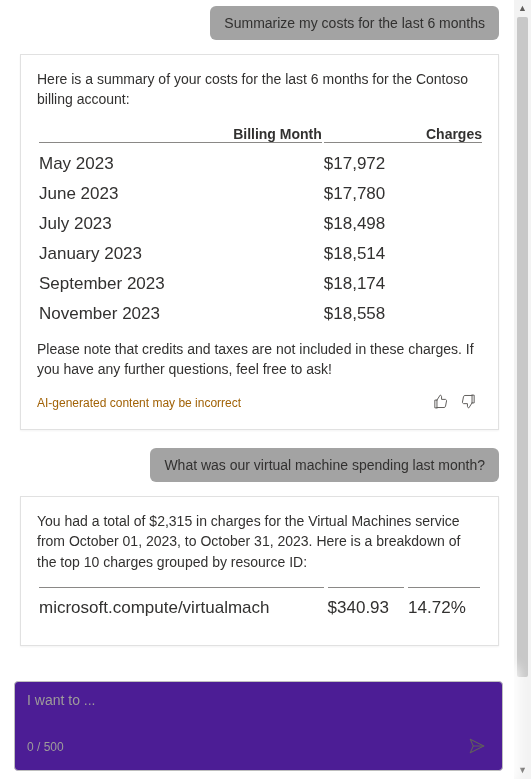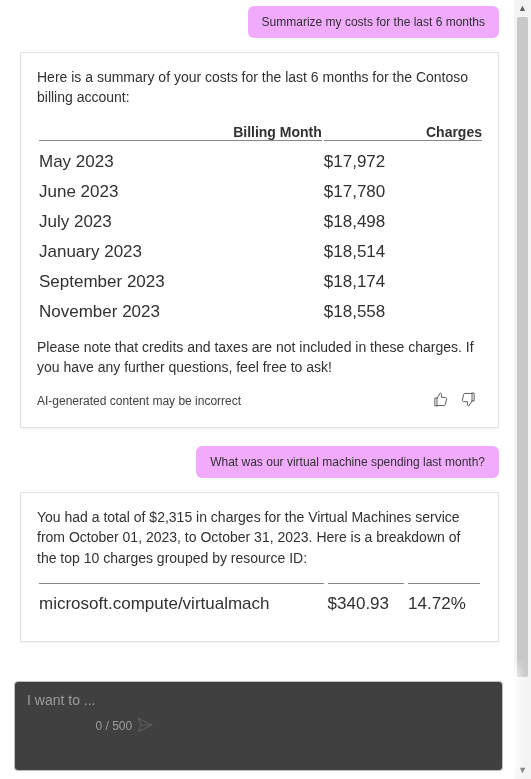--- a/index.html
+++ b/index.html
@@ -7,38 +7,38 @@
 
   .viewport{width:531px;height:779px;position:relative;display:flex}
   .chat-col{flex:1;height:100%;padding:0 15px 90px 20px;box-sizing:border-box;overflow:hidden}
 
   .scrollbar-col{width:17px;height:100%;background:#f3f3f3;display:flex;flex-direction:column;align-items:center}
   .sb-arrow{width:17px;height:17px;display:flex;align-items:center;justify-content:center;color:#605e5c;font-size:9px;line-height:1}
   .sb-track{flex:1;width:17px;position:relative}
   .sb-thumb{position:absolute;left:3px;width:11px;background:#c8c8c8;border-radius:2px;top:0;height:660px}
 
   .user-row{display:flex;justify-content:flex-end;margin:6px 0 14px 0}
-  .user-bubble{background:#f0abfc;border-radius:6px;padding:9px 14px;max-width:360px;color:#323130;font-size:12px}
+  .user-bubble{background:#a3a3a3;border-radius:6px;padding:9px 14px;max-width:360px;color:#323130;font-size:14px}
 
   .card{border:1px solid #e1e1e1;border-radius:0;background:#fff;padding:14px 16px 12px 16px;margin-bottom:18px;box-shadow:0 1px 2px rgba(0,0,0,.05)}
   .card p{margin:0 0 10px 0;line-height:1.45}
 
   table{width:100%;border-collapse:collapse;margin:6px 0 10px 0}
   th{text-align:right;font-weight:600;padding:6px 0 6px 2px;font-size:14px}
   .thline{border-bottom:1px solid #8a8886}
   td{padding:5px 2px;font-size:17px}
 
   .note{margin-top:-2px}
 
   .card-footer{display:flex;align-items:center;margin-top:8px}
-  .disclaimer{color:#404040;font-size:12px;flex:1}
+  .disclaimer{color:#a16207;font-size:12px;flex:1}
   .feedback-btn{width:28px;height:28px;display:flex;align-items:center;justify-content:center;color:#605e5c;border:none;background:transparent;cursor:pointer}
   .feedback-btn svg{width:17px;height:17px}
 
-  .input-area{position:absolute;left:14px;right:28px;bottom:8px;border:1px solid #bfbfbf;border-radius:4px;background:#404040;padding:10px 12px 10px 12px;height:68px;display:flex;justify-content:flex-start;box-shadow:0 -2px 12px 16px rgba(255,255,255,0.95)}
+  .input-area{position:absolute;left:14px;right:28px;bottom:8px;border:1px solid #bfbfbf;border-radius:4px;background:#4c1d95;padding:10px 12px 10px 12px;height:68px;display:flex;flex-direction:column;justify-content:space-between;box-shadow:0 -2px 12px 16px rgba(255,255,255,0.95)}
   .input-placeholder{color:#9e9c9a;font-size:14px}
   .input-bottom{display:flex;align-items:center;justify-content:space-between}
   .counter{color:#9e9c9a;font-size:12px}
   .send-btn{width:26px;height:26px;display:flex;align-items:center;justify-content:center;color:#605e5c;border:none;background:transparent}
   .send-btn svg{width:18px;height:18px}
 
   .cut{white-space:nowrap;overflow:hidden}
 </style>
 </head>
 <body>

